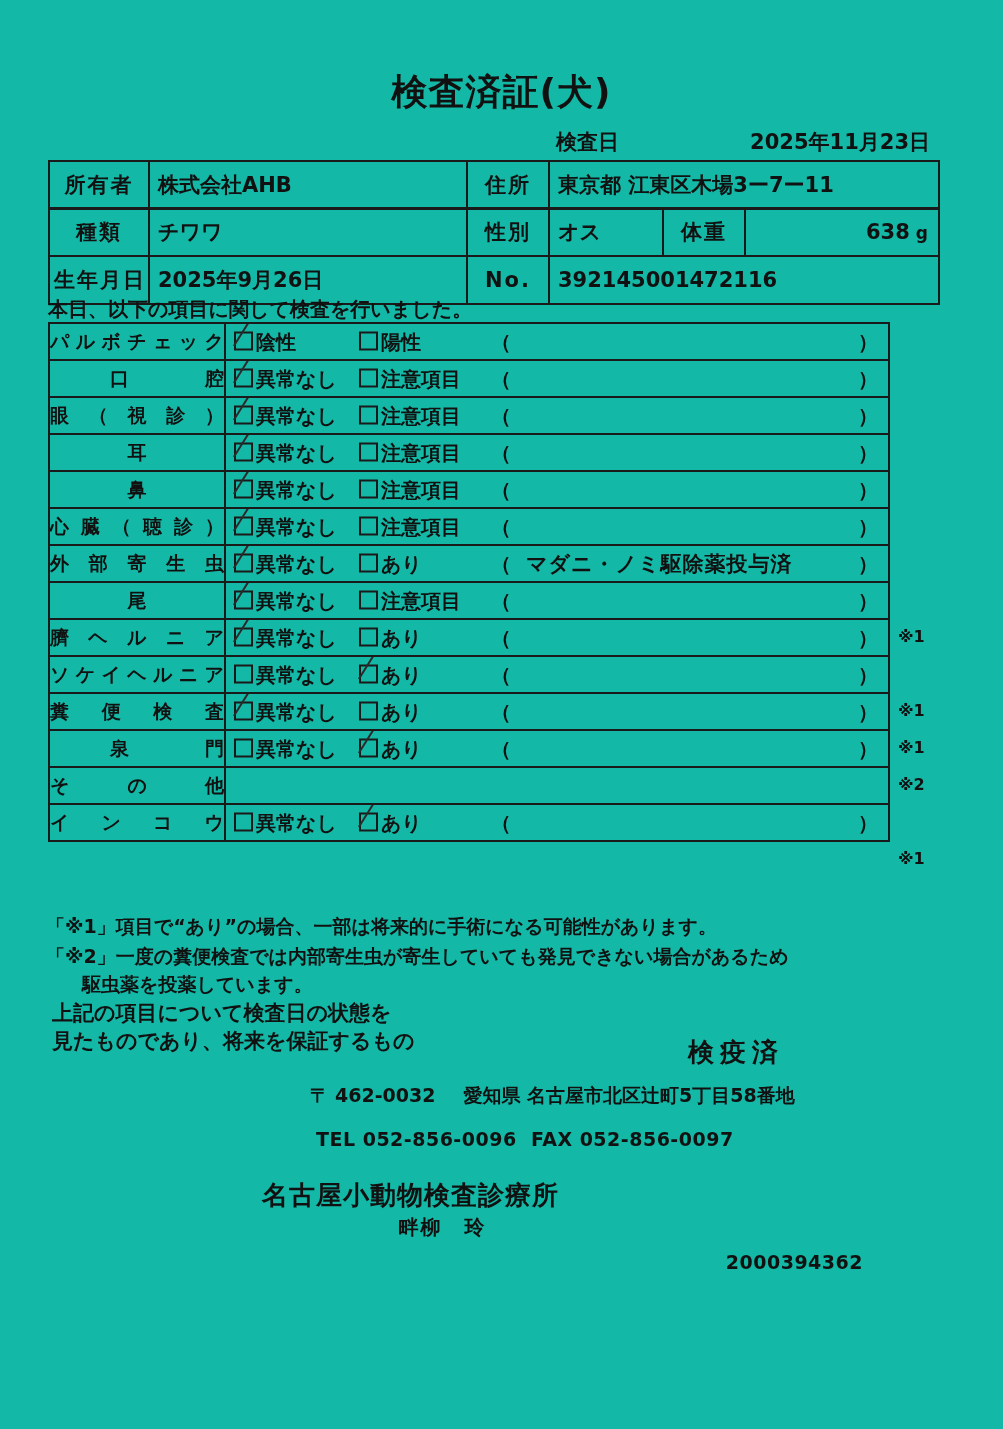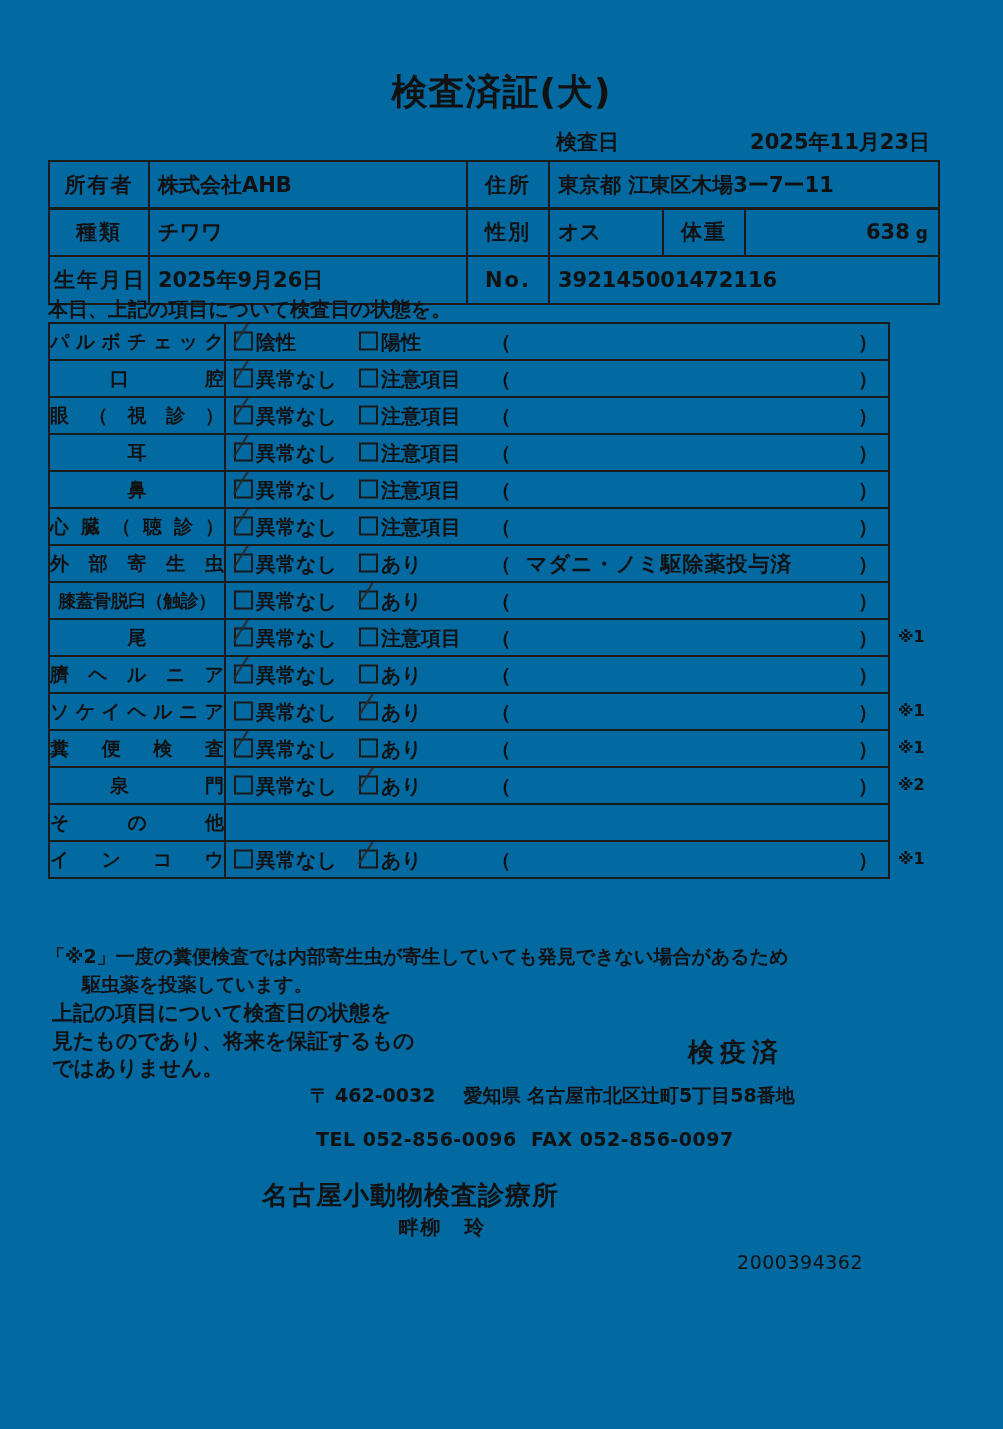--- a/index.html
+++ b/index.html
@@ -11,21 +11,21 @@
   body {
     font-family: "DejaVu Sans", "Liberation Sans", sans-serif;
     color: #111111;
     -webkit-font-smoothing: none;
   }
   #page {
     position: relative;
     width: 1003px;
     height: 1429px;
     margin: 0 auto;
-    background: #0369a1;
+    background: #14b8a6;
     overflow: hidden;
   }
 
   
   .doc-title {
     position: absolute;
     top: 68px;
     left: 0;
     width: 1003px;
     text-align: center;
@@ -271,21 +271,21 @@
     text-align: center;
     font-size: 20px;
     font-weight: 700;
     letter-spacing: 2px;
   }
   .ref-number {
     position: absolute;
     top: 1251px;
     right: 140px;
     font-size: 19px;
-    font-weight: 400;
+    font-weight: 700;
     letter-spacing: 0.5px;
   }
 </style>
 </head>
 <body>
 
 <div id="page">
 
   <div class="doc-title">検査済証(犬)</div>
 
@@ -331,21 +331,21 @@
       </tr>
       <tr>
         <td class="k">生年月日</td>
         <td class="v">2025年9月26日</td>
         <td class="k">No.</td>
         <td class="v" colspan="3">392145001472116</td>
       </tr>
     </tbody>
   </table>
 
-  <div class="lead-text">本日、上記の項目について検査日の状態を。</div>
+  <div class="lead-text">本日、以下の項目に関して検査を行いました。</div>
 
   <table id="checklist">
     <tbody id="checklist-body">
         <tr>
           <td class="item-label">
             <span class="lbl-just">パルボチェック</span>
           </td>
           <td class="opts">
             <span class="opt opt-a"><span class="box checked"></span><span>陰性</span></span>
             <span class="opt opt-b"><span class="box"></span><span>陽性</span></span>
@@ -411,31 +411,20 @@
         <tr>
           <td class="item-label">
             <span class="lbl-just">外部寄生虫</span>
           </td>
           <td class="opts">
             <span class="opt opt-a"><span class="box checked"></span><span>異常なし</span></span>
             <span class="opt opt-b"><span class="box"></span><span>あり</span></span>
             <span class="paren-l">（</span>
             <span class="paren-r">）</span>
             <span class="note-mid">マダニ・ノミ駆除薬投与済</span>
-          </td>
-        </tr>
-        <tr>
-          <td class="item-label">
-            <span class="lbl-tight">膝蓋骨脱臼（触診）</span>
-          </td>
-          <td class="opts">
-            <span class="opt opt-a"><span class="box"></span><span>異常なし</span></span>
-            <span class="opt opt-b"><span class="box checked"></span><span>あり</span></span>
-            <span class="paren-l">（</span>
-            <span class="paren-r">）</span>
           </td>
         </tr>
         <tr>
           <td class="item-label">
             <span class="lbl-center">尾</span>
           </td>
           <td class="opts">
             <span class="opt opt-a"><span class="box checked"></span><span>異常なし</span></span>
             <span class="opt opt-b"><span class="box"></span><span>注意項目</span></span>
             <span class="paren-l">（</span>
@@ -506,27 +495,27 @@
       </tbody>
   </table>
   <div id="mark-layer">
       <div class="mark-col" style="top: 627px;">※1</div>
       <div class="mark-col" style="top: 701px;">※1</div>
       <div class="mark-col" style="top: 738px;">※1</div>
       <div class="mark-col" style="top: 775px;">※2</div>
       <div class="mark-col" style="top: 849px;">※1</div>
     </div>
 
+  <div class="footnote" id="fn1">「※1」項目で“あり”の場合、一部は将来的に手術になる可能性があります。</div>
   <div class="footnote" id="fn2">「※2」一度の糞便検査では内部寄生虫が寄生していても発見できない場合があるため</div>
   <div class="footnote" id="fn2b">駆虫薬を投薬しています。</div>
 
   <div class="disclaimer">
     <div>上記の項目について検査日の状態を</div>
     <div>見たものであり、将来を保証するもの</div>
-    <div>ではありません。</div>
   </div>
 
   <div class="stamp">検疫済</div>
 
   <div class="addr-line" id="addr1">
     <span class="zipmark">〒</span><span class="zip">462-0032</span><span class="city">愛知県 名古屋市北区辻町5丁目58番地</span>
   </div>
   <div class="addr-line" id="addr2">
     <span>TEL 052-856-0096</span>&nbsp;&nbsp;<span>FAX 052-856-0097</span>
   </div>

